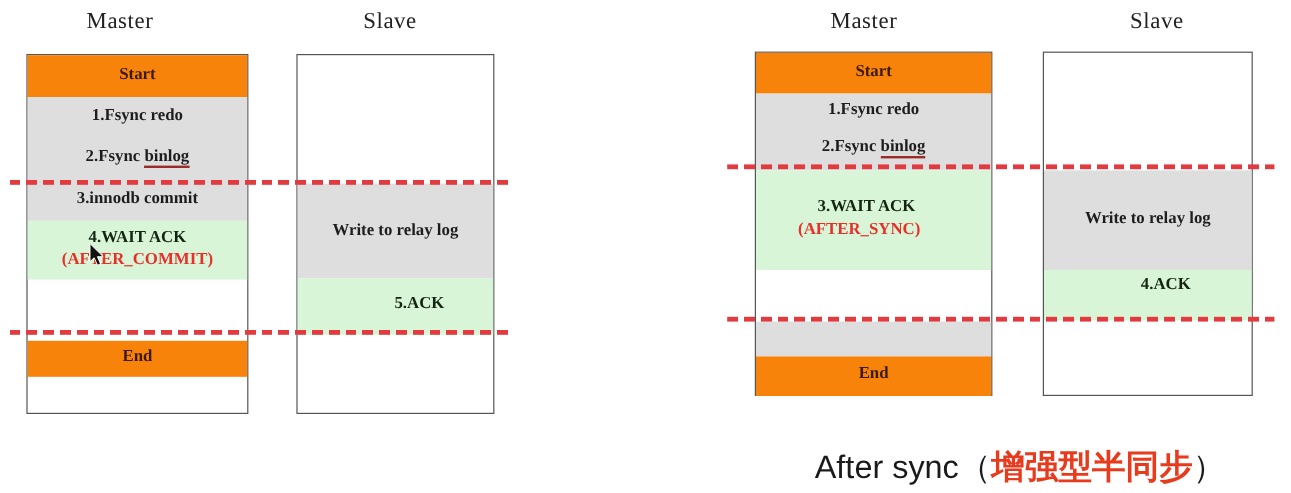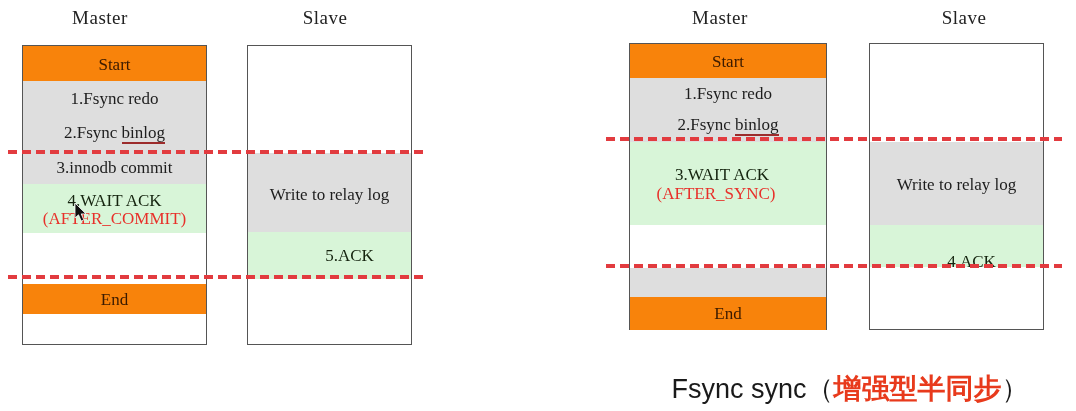--- a/index.html
+++ b/index.html
@@ -6,22 +6,22 @@
   body{width:1076px;height:411px;position:relative;overflow:hidden;
        font-family:"Liberation Serif", serif;}
   .stage{position:absolute;inset:0;}
   .col-title{position:absolute;font-size:19px;color:#222;text-align:center;
              letter-spacing:.5px;}
   .flowbox{position:absolute;border:1px solid #555;background:#fff;box-sizing:border-box;}
   .seg{position:absolute;left:0;right:0;}
   .seg.orange{background:var(--orange);}
   .seg.gray{background:var(--gray);}
   .seg.green{background:var(--green);}
-  .lbl{position:absolute;left:0;right:0;text-align:center;font-weight:normal;
-       font-size:17px;color:var(--text_dark);}
+  .lbl{position:absolute;left:0;right:0;text-align:center;font-weight:bold;
+       font-size:14px;color:var(--text_dark);}
   .lbl.onorange{color:#3a1a00;}
   .lbl.red{color:var(--label_red);}
   .lbl.darkgreen{color:#15240f;}
   .u-binlog{border-bottom:2px solid #9c2c2c;padding-bottom:0px;}
   .dash{position:absolute;height:4px;z-index:5;
         background:repeating-linear-gradient(90deg,var(--dash_red) 0 9px,transparent 9px 14px);}
   .caption{position:absolute;font-family:"Liberation Sans", sans-serif;
            font-size:27px;color:#1a1a1a;text-align:center;}
   .caption .hl{color:var(--caption_red);font-weight:bold;font-size:28px;}
   .cursor{position:absolute;z-index:9;}
@@ -84,21 +84,21 @@
     <div class="seg gray" style="top:224px;height:29px;"></div>
 
     <div class="seg orange" style="top:253px;height:33px;"></div>
     <div class="lbl onorange" style="top:260px;">End</div>
   </div>
 
   <div class="flowbox" style="left:869px;top:43px;width:175px;height:287px;">
     <div class="seg gray" style="top:98px;height:83px;"></div>
     <div class="lbl" style="top:131px;">Write to relay log</div>
     <div class="seg green" style="top:181px;height:42px;"></div>
-    <div class="lbl darkgreen" style="top:208px;padding-left:30px;">4.ACK</div>
+    <div class="lbl darkgreen" style="top:186px;padding-left:30px;">4.ACK</div>
   </div>
 
   <div class="dash" style="left:606px;top:137px;width:456px;"></div>
   <div class="dash" style="left:606px;top:264px;width:456px;"></div>
 
-  <div class="caption" style="left:640px;top:370px;width:420px;"><span>Fsync sync（</span><span class="hl">增强型半同步</span><span>）</span></div>
+  <div class="caption" style="left:640px;top:370px;width:420px;"><span>After sync（</span><span class="hl">增强型半同步</span><span>）</span></div>
 
 </div>
 
 </body></html>

